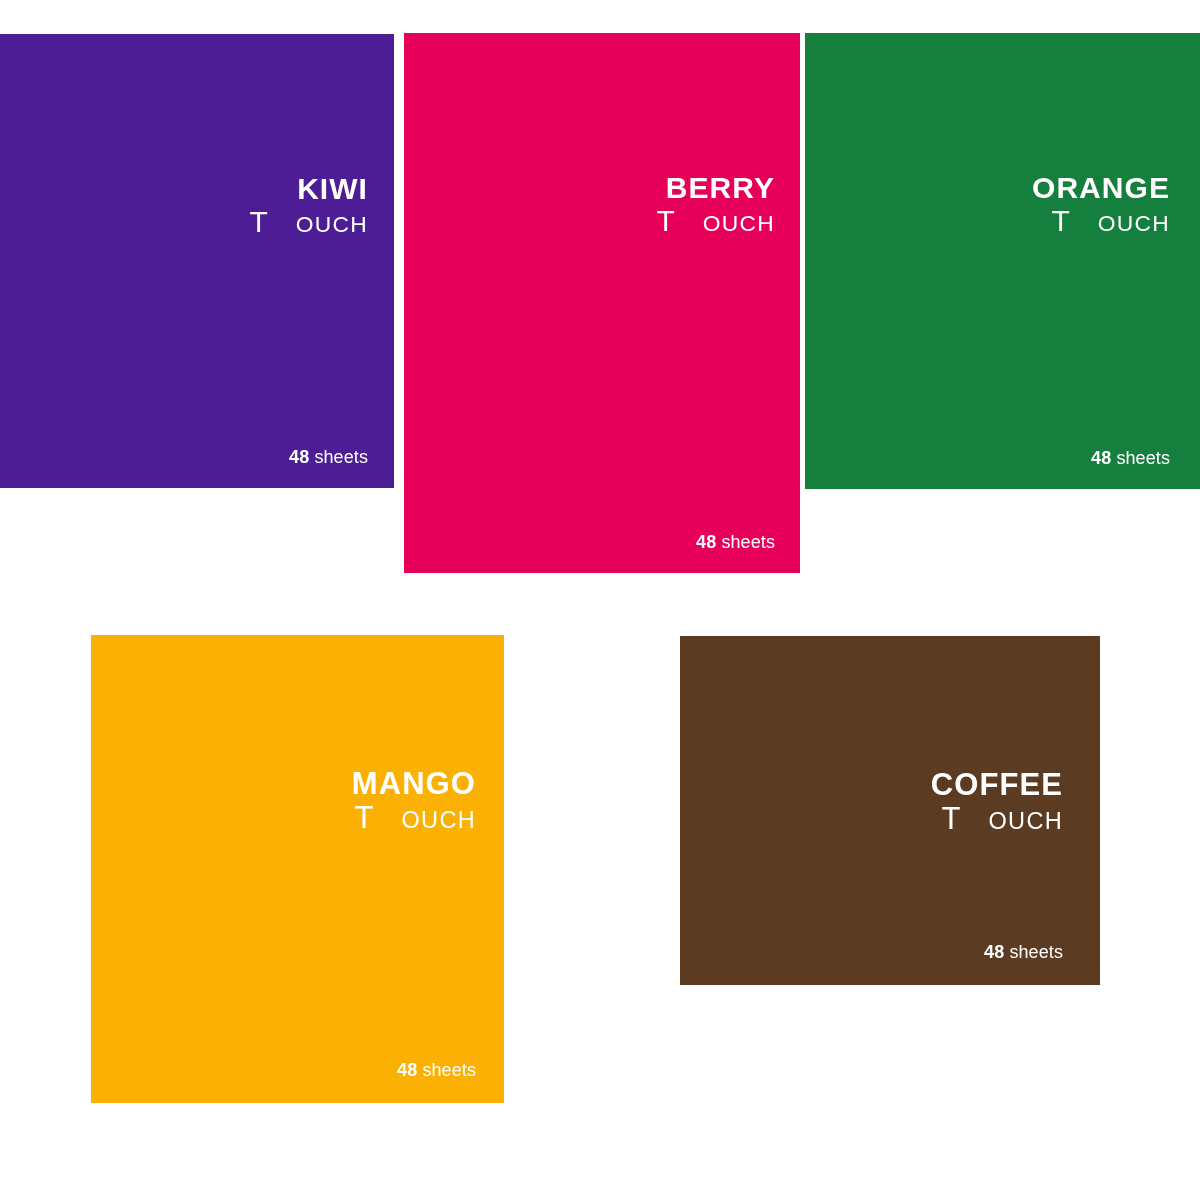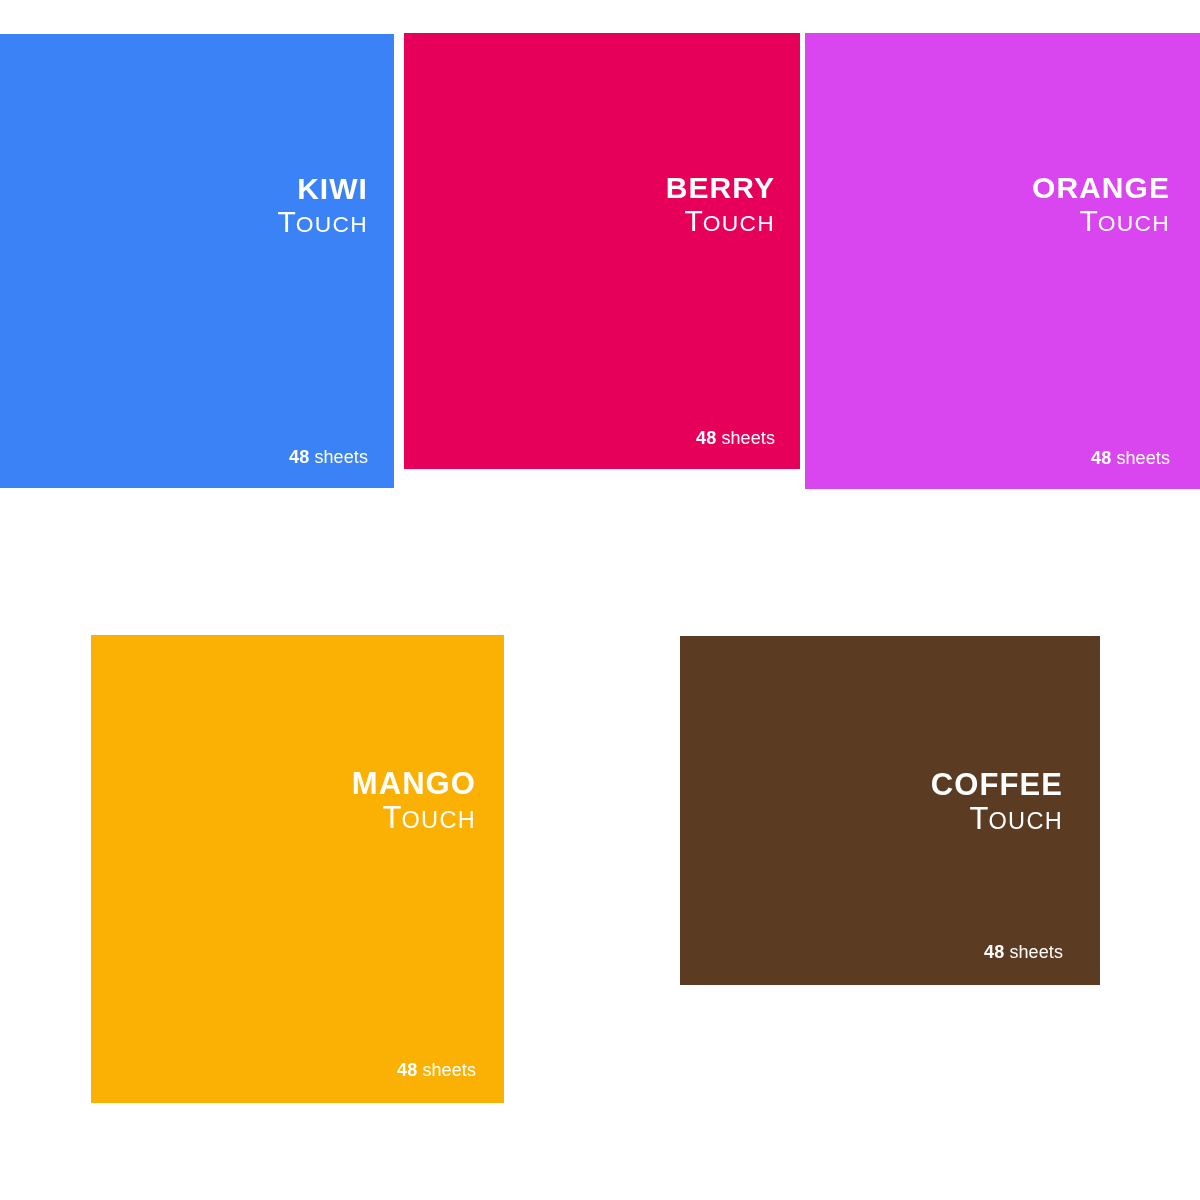--- a/index.html
+++ b/index.html
@@ -48,20 +48,21 @@
     font-weight: 300;
     white-space: nowrap;
     margin-top: 0.10em;
   }
   .touch-word .t-cap {
     font-size: 1em;
   }
   .touch-word .t-rest {
     font-size: 0.76em;
     letter-spacing: 0.055em;
+    margin-left: 28px;
   }
 
   
   .sheets-badge {
     position: absolute;
     right: 0;
     text-align: right;
     color: #ffffff;
     white-space: nowrap;
     line-height: 1;
@@ -82,21 +83,21 @@
   #cover-kiwi {
     left: 0px;   top: 34px;
     width: 394px; height: 454px;
   }
   #cover-kiwi .cover-title   { top: 140px; right: 26px; font-size: 30px; }
   #cover-kiwi .sheets-badge  { bottom: 22px; right: 26px; font-size: 18px; }
 
   
   #cover-berry {
     left: 404px; top: 33px;
-    width: 396px; height: 436px;
+    width: 396px; height: 540px;
   }
   #cover-berry .cover-title  { top: 140px; right: 25px; font-size: 30px; }
   #cover-berry .sheets-badge { bottom: 22px; right: 25px; font-size: 18px; }
 
   
   #cover-orange {
     left: 805px; top: 33px;
     width: 395px; height: 456px;
   }
   #cover-orange .cover-title  { top: 140px; right: 30px; font-size: 30px; }
@@ -116,37 +117,37 @@
     width: 420px; height: 349px;
   }
   #cover-coffee .cover-title  { top: 133px; right: 37px; font-size: 31px; }
   #cover-coffee .sheets-badge { bottom: 24px; right: 37px; font-size: 18px; }
 </style>
 </head>
 <body style="background: rgb(255, 255, 255);">
 
 <div id="product-grid">
 
-  <div class="cover" id="cover-kiwi" style="background-color: #3b82f6; color: rgb(255, 255, 255);">
+  <div class="cover" id="cover-kiwi" style="background-color: #4c1d95; color: rgb(255, 255, 255);">
     <div class="cover-title">
       <span class="flavor-name">KIWI</span>
       <span class="touch-word"><span class="t-cap">T</span><span class="t-rest">OUCH</span></span>
     </div>
     <div class="sheets-badge"><span class="sheets-count">48</span><span class="sheets-label">&nbsp;sheets</span></div>
   </div>
 
   <div class="cover" id="cover-berry" style="background-color: rgb(230, 0, 90); color: rgb(255, 255, 255);">
     <div class="cover-title">
       <span class="flavor-name">BERRY</span>
       <span class="touch-word"><span class="t-cap">T</span><span class="t-rest">OUCH</span></span>
     </div>
     <div class="sheets-badge"><span class="sheets-count">48</span><span class="sheets-label">&nbsp;sheets</span></div>
   </div>
 
-  <div class="cover" id="cover-orange" style="background-color: #d946ef; color: rgb(255, 255, 255);">
+  <div class="cover" id="cover-orange" style="background-color: #15803d; color: rgb(255, 255, 255);">
     <div class="cover-title">
       <span class="flavor-name">ORANGE</span>
       <span class="touch-word"><span class="t-cap">T</span><span class="t-rest">OUCH</span></span>
     </div>
     <div class="sheets-badge"><span class="sheets-count">48</span><span class="sheets-label">&nbsp;sheets</span></div>
   </div>
 
   <div class="cover" id="cover-mango" style="background-color: rgb(251, 177, 3); color: rgb(255, 255, 255);">
     <div class="cover-title">
       <span class="flavor-name">MANGO</span>

